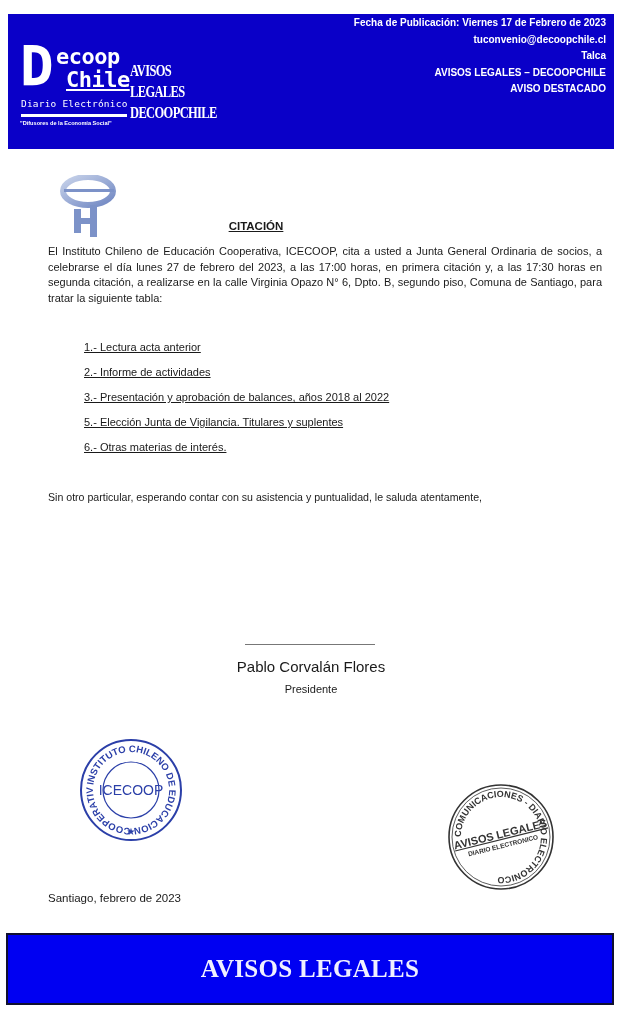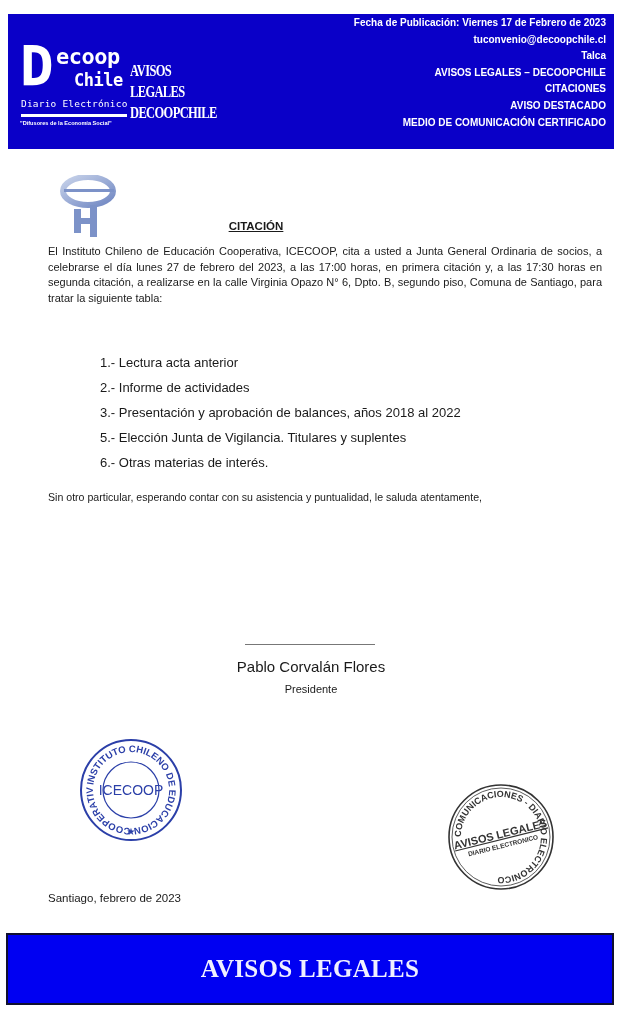--- a/index.html
+++ b/index.html
@@ -3,32 +3,32 @@
   <meta charset="utf-8">
   <style>
     html, body { margin: 0; padding: 0; background: #ffffff; }
     body { width: 622px; height: 1024px; position: relative; overflow: hidden; font-family: "Liberation Sans", sans-serif; color: #1a1a1a; }
 
     
     .header { position: absolute; left: 8px; top: 14px; width: 606px; height: 135px; background: #0a00c8; color: #fff; }
     .logo { position: absolute; left: 12px; top: 22px; width: 108px; height: 104px; }
     .logo .bigD { position: absolute; left: 0; top: 2px; font-family: "DejaVu Sans Mono", monospace; font-size: 56px; font-weight: bold; line-height: 56px; color: #fff; }
     .logo .ecoop { position: absolute; left: 36px; top: 10px; font-family: "DejaVu Sans Mono", monospace; font-size: 22px; line-height: 22px; font-weight: bold; letter-spacing: -0.5px; }
-    .logo .chile { position: absolute; left: 54px; top: 33px; font-family: "DejaVu Sans Mono", monospace; font-size: 17px; line-height: 22px; font-weight: bold; letter-spacing: -0.5px; }
+    .logo .chile { position: absolute; left: 46px; top: 33px; font-family: "DejaVu Sans Mono", monospace; font-size: 22px; line-height: 22px; font-weight: bold; letter-spacing: -0.5px; text-decoration: underline; }
     .logo .diario { position: absolute; left: 1px; top: 62px; font-family: "DejaVu Sans Mono", monospace; font-size: 9.5px; letter-spacing: 0.2px; white-space: nowrap; }
     .logo .bar { position: absolute; left: 1px; top: 78px; width: 106px; height: 3px; background: #fff; }
     .logo .slogan { position: absolute; left: 0px; top: 84px; font-size: 5.6px; font-weight: bold; white-space: nowrap; }
     .title-block { position: absolute; left: 122px; top: 46px; font-family: "Liberation Serif", serif; font-weight: bold; font-size: 16px; line-height: 21px; letter-spacing: -0.8px; transform: scaleX(0.78); transform-origin: left top; }
     .info { position: absolute; right: 8px; top: 1px; text-align: right; font-size: 10px; font-weight: bold; line-height: 16.6px; white-space: nowrap; }
 
     
     .icecoop-logo { position: absolute; left: 60px; top: 175px; width: 56px; height: 64px; }
     .doc-title { position: absolute; left: 0; width: 512px; top: 220px; text-align: center; font-size: 11.5px; font-weight: bold; text-decoration: underline; }
     .intro { position: absolute; left: 48px; top: 244px; width: 554px; font-size: 11px; line-height: 15.6px; text-align: justify; }
-    .agenda { position: absolute; left: 84px; top: 340px; margin: 16px; padding: 0; list-style: none; font-size: 13px; }
+    .agenda { position: absolute; left: 84px; top: 340px; margin: 0; padding: 0; list-style: none; font-size: 11px; text-decoration: underline; }
     .agenda li { height: 25px; line-height: 14px; }
     .closing { position: absolute; left: 48px; top: 491px; font-size: 10.6px; white-space: nowrap; }
     .sign-line { position: absolute; left: 245px; top: 644px; width: 130px; height: 1px; background: #777; }
     .signer { position: absolute; left: 0; width: 622px; top: 658px; text-align: center; font-size: 15px; }
     .role { position: absolute; left: 0; width: 622px; top: 683px; text-align: center; font-size: 11px; }
 
     .stamp { position: absolute; }
     .stamp-ice { left: 78px; top: 737px; width: 106px; height: 106px; }
     .stamp-avisos { left: 446px; top: 782px; width: 110px; height: 110px; }
 
@@ -52,23 +52,21 @@
   <div class="title-block">
     <div>AVISOS</div>
     <div>LEGALES</div>
     <div>DECOOPCHILE</div>
   </div>
   <div class="info">
     <div>Fecha de Publicación: Viernes 17 de Febrero de 2023</div>
     <div>tuconvenio@decoopchile.cl</div>
     <div>Talca</div>
     <div>AVISOS LEGALES – DECOOPCHILE</div>
-    <div>CITACIONES</div>
     <div>AVISO DESTACADO</div>
-    <div>MEDIO DE COMUNICACIÓN CERTIFICADO</div>
   </div>
 </div>
 
 <svg class="icecoop-logo" viewBox="0 0 56 64">
   <defs>
     <linearGradient id="kg" x1="0" y1="0" x2="1" y2="1">
       <stop offset="0" stop-color="#c8d3ea"></stop>
       <stop offset="1" stop-color="#6f86c2"></stop>
     </linearGradient>
   </defs>

